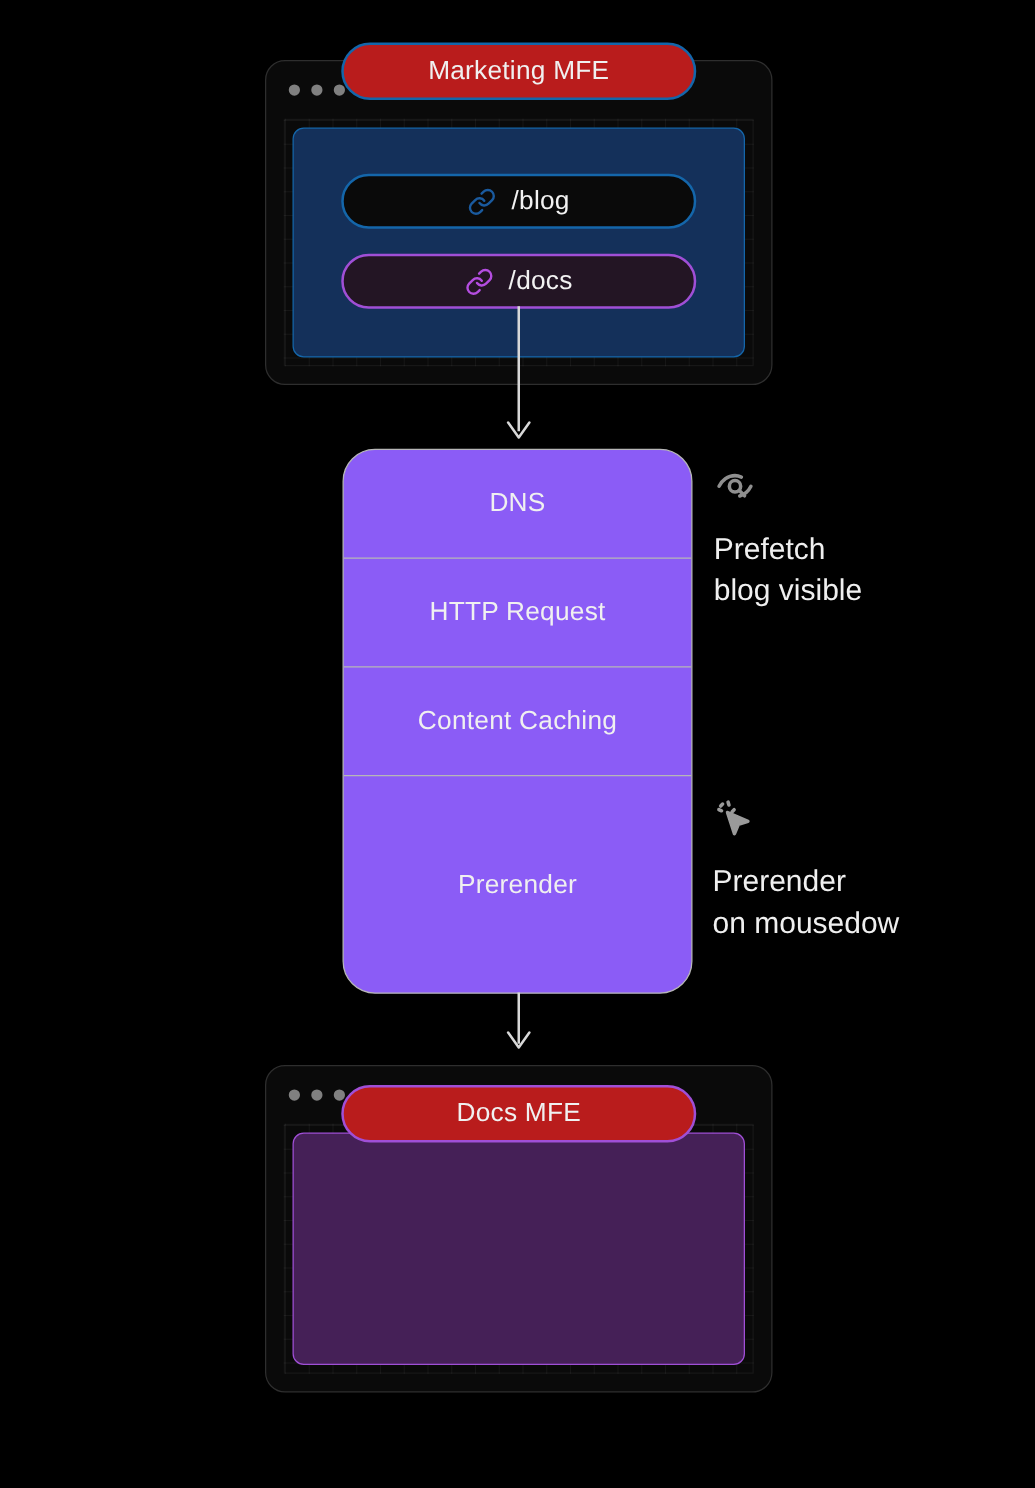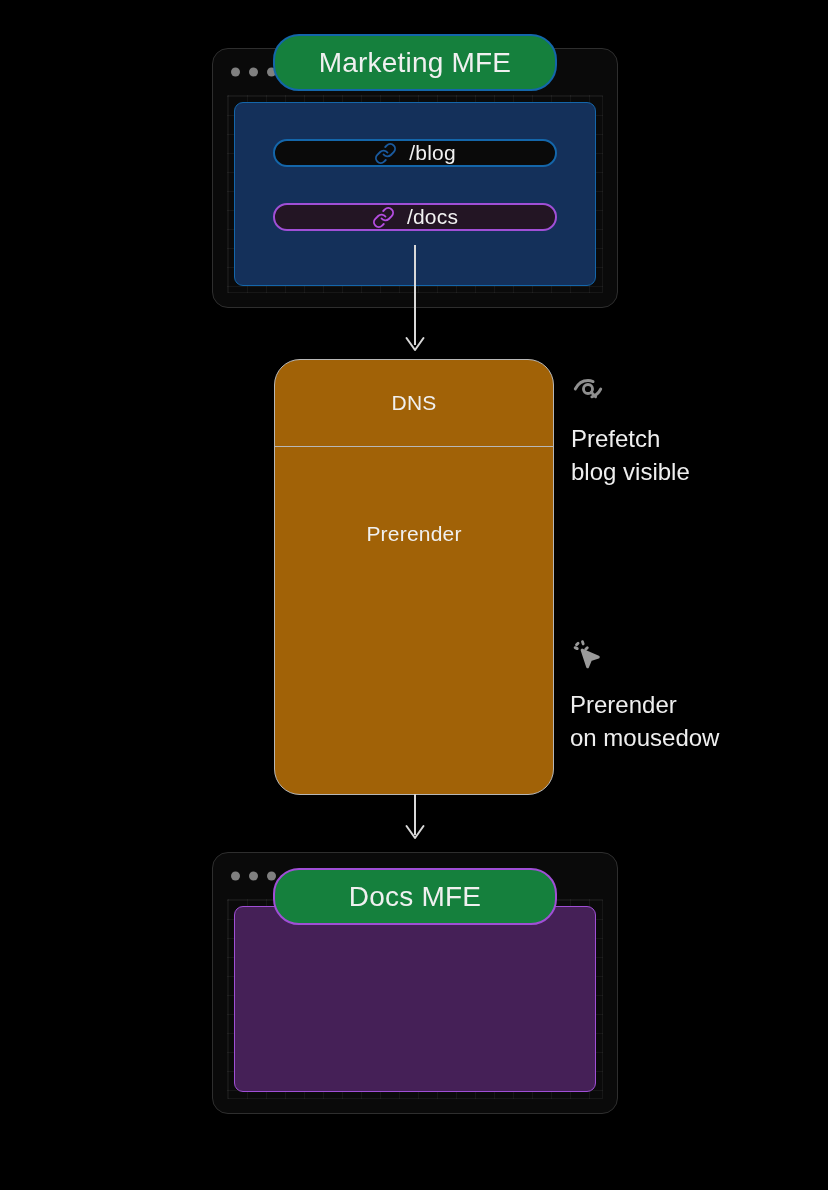--- a/index.html
+++ b/index.html
@@ -62,57 +62,57 @@
     position: absolute;
     left: 6px; right: 6px;
     top: 6px; bottom: 6px;
     border-radius: 9px;
     box-sizing: border-box;
   }
 
   
   .title-pill {
     position: absolute;
-    height: 57px;
+    height: 46px;
     border-radius: 26px;
-    background: #15803d;
+    background: #b91c1c;
     display: flex;
     align-items: center;
     justify-content: center;
     box-sizing: border-box;
-    font-size: 28px;
+    font-size: 21px;
     letter-spacing: 0.2px;
     color: #f0f0f0;
     z-index: 6;
   }
 
   
   .route-pill {
     position: absolute;
-    height: 28px;
+    height: 44px;
     border-radius: 24px;
     display: flex;
     align-items: center;
     justify-content: center;
     gap: 12px;
     box-sizing: border-box;
     font-size: 21px;
     color: #f2f2f2;
     letter-spacing: 0.2px;
   }
   .route-pill .label { line-height: 1; position: relative; top: -1px; }
   .route-pill svg { display: block; }
 
   
   .pipeline {
     position: absolute;
     border: 1px solid #b7b7b7;
     border-radius: 26px;
     box-sizing: border-box;
-    background: #a16207;
+    background: #8b5cf6;
     overflow: hidden;
   }
   .pstage {
     box-sizing: border-box;
     display: flex;
     align-items: center;
     justify-content: center;
     font-size: 21px;
     color: #f0f0f0;
     letter-spacing: 0.2px;
@@ -174,20 +174,26 @@
 </div>
 
 <svg class="arrow" style="left:398px; top:245px;" width="34" height="115" viewBox="0 0 34 115">
   <line x1="17" y1="0" x2="17" y2="100" stroke="#d8d8d8" stroke-width="2"></line>
   <path d="M8.5 93 L17 105 L25.5 93" fill="none" stroke="#d8d8d8" stroke-width="2" stroke-linecap="round" stroke-linejoin="round"></path>
 </svg>
 
 <div class="pipeline" style="left:274px; top:359px; width:280px; height:436px;">
   <div class="pstage" style="height:87px;">
     <span>DNS</span>
+  </div>
+  <div class="pstage" style="height:87px;">
+    <span>HTTP Request</span>
+  </div>
+  <div class="pstage" style="height:87px;">
+    <span>Content Caching</span>
   </div>
   <div class="pstage" style="height:173px;">
     <span>Prerender</span>
   </div>
 </div>
 
 <div class="annotation" style="left:571px; top:372px;">
   <span class="anno-icon">
     <svg width="34" height="34" viewBox="0 0 24 24" fill="none" stroke="#8f8f8f" stroke-width="2" stroke-linecap="round" stroke-linejoin="round">
       <path d="M3 12c1.6-3.2 4.9-6 9-6 1.3 0 2.5.3 3.6.8"></path>

